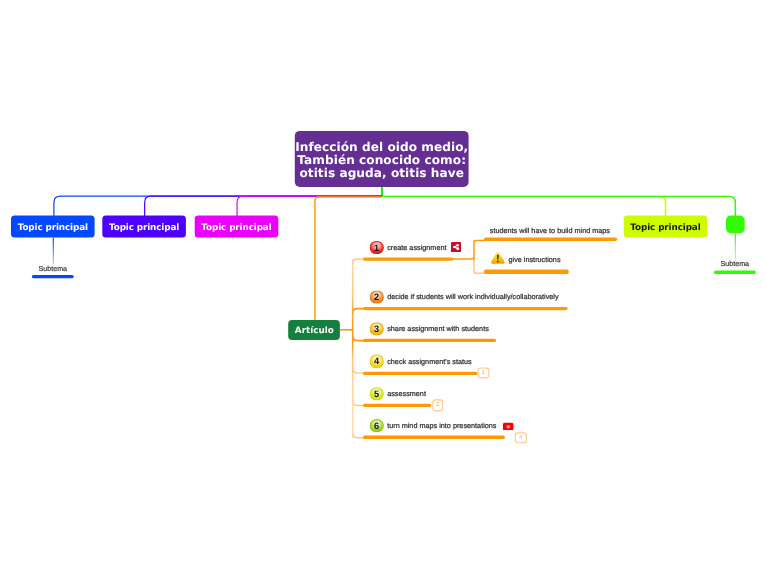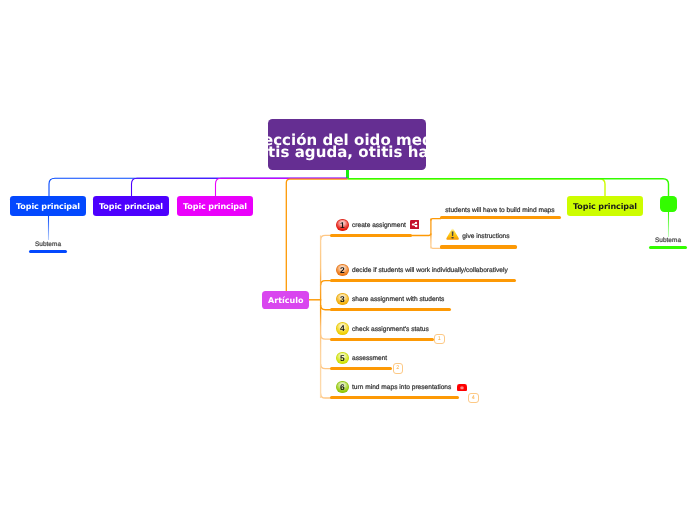--- a/index.html
+++ b/index.html
@@ -6,21 +6,21 @@
   body{width:696px;height:520px;background:#ffffff;overflow:hidden;
        font-family:"DejaVu Sans",sans-serif;
        -webkit-font-smoothing:antialiased;text-rendering:geometricPrecision;}
   #stage{position:relative;width:696px;height:520px;}
   svg.edges{position:absolute;left:0;top:0;width:696px;height:520px;}
 
   
   .boxnode{position:absolute;box-sizing:border-box;display:flex;align-items:center;justify-content:center;
            border-radius:5px;color:#fff;font-weight:bold;text-align:center;white-space:nowrap;}
 
-  .rootnode{left:268px;top:119px;width:158px;height:50.5px;border-radius:4.5px;font-size:15px;
+  .rootnode{left:268px;top:119px;width:158px;height:50.5px;border-radius:4.5px;font-size:11px;
             letter-spacing:0.05px;flex-direction:column;line-height:12px;padding-top:3px;}
 
   .topic{height:20px;font-size:8px;border-radius:3.2px;letter-spacing:-0.1px;}
   .t1{left:10px;top:196px;width:76px;}
   .t2{left:93px;top:196px;width:76px;}
   .t3{left:177px;top:196px;width:76px;}
   .t4{left:567px;top:196px;width:76px;}
   .t5{left:660px;top:196px;width:17px;height:16.4px;border-radius:4.2px;}
 
   .articulo{left:261.5px;top:290.5px;width:47.5px;height:18.5px;font-size:8px;border-radius:3.6px;padding-left:1px;padding-top:0.6px;}
@@ -103,40 +103,41 @@
       <path d="M320.6 305.1 Q320.6 309.7 325.2 309.7 H331"></path>
       <path d="M410 235.4 H429.1 Q430.9 235.4 430.9 233.6"></path>
       <path d="M430.9 220.4 Q430.9 218.6 432.7 218.6 H441"></path>
     </g>
     <path d="M320.6 235.4 V398" stroke="url(#trunkg)" stroke-width="1.35" fill="none"></path>
     <path d="M430.9 218.6 V248.4" stroke="url(#subtrunkg)" stroke-width="1.3" fill="none"></path>
   </svg>
 
   <div class="boxnode rootnode" style="background: rgb(101, 46, 146); color: rgb(255, 255, 255);">
     <div>Infección del oido medio,</div>
+    <div>También conocido como:</div>
     <div>otitis aguda, otitis have</div>
   </div>
 
   <div class="boxnode topic t1" style="background: rgb(3, 72, 254); color: rgb(255, 255, 255);">
       <span>Topic principal</span>
     </div>
   <div class="boxnode topic t2" style="background: rgb(77, 0, 254); color: rgb(255, 255, 255);">
       <span>Topic principal</span>
     </div>
   <div class="boxnode topic t3" style="background: rgb(234, 0, 251); color: rgb(255, 255, 255);">
       <span>Topic principal</span>
     </div>
   <div class="boxnode topic t4" style="background: rgb(205, 253, 0); color: rgb(26, 26, 26);">
       <span>Topic principal</span>
     </div>
   <div class="boxnode topic t5" style="background: rgb(51, 252, 0); color: rgb(26, 26, 26);">
       <span></span>
     </div>
 
-  <div class="boxnode articulo" style="background: #d946ef; color: rgb(255, 255, 255);">
+  <div class="boxnode articulo" style="background: #15803d; color: rgb(255, 255, 255);">
       <span>Artículo</span>
     </div>
 
   <div class="subtema" style="left:29px;top:242px;">
     <span>Subtema</span>
     <span class="sbar" style="background: rgb(3, 72, 254);"></span>
   </div>
   <div class="subtema" style="left:649px;top:238px;">
     <span>Subtema</span>
     <span class="sbar" style="background: rgb(51, 252, 0);"></span>

